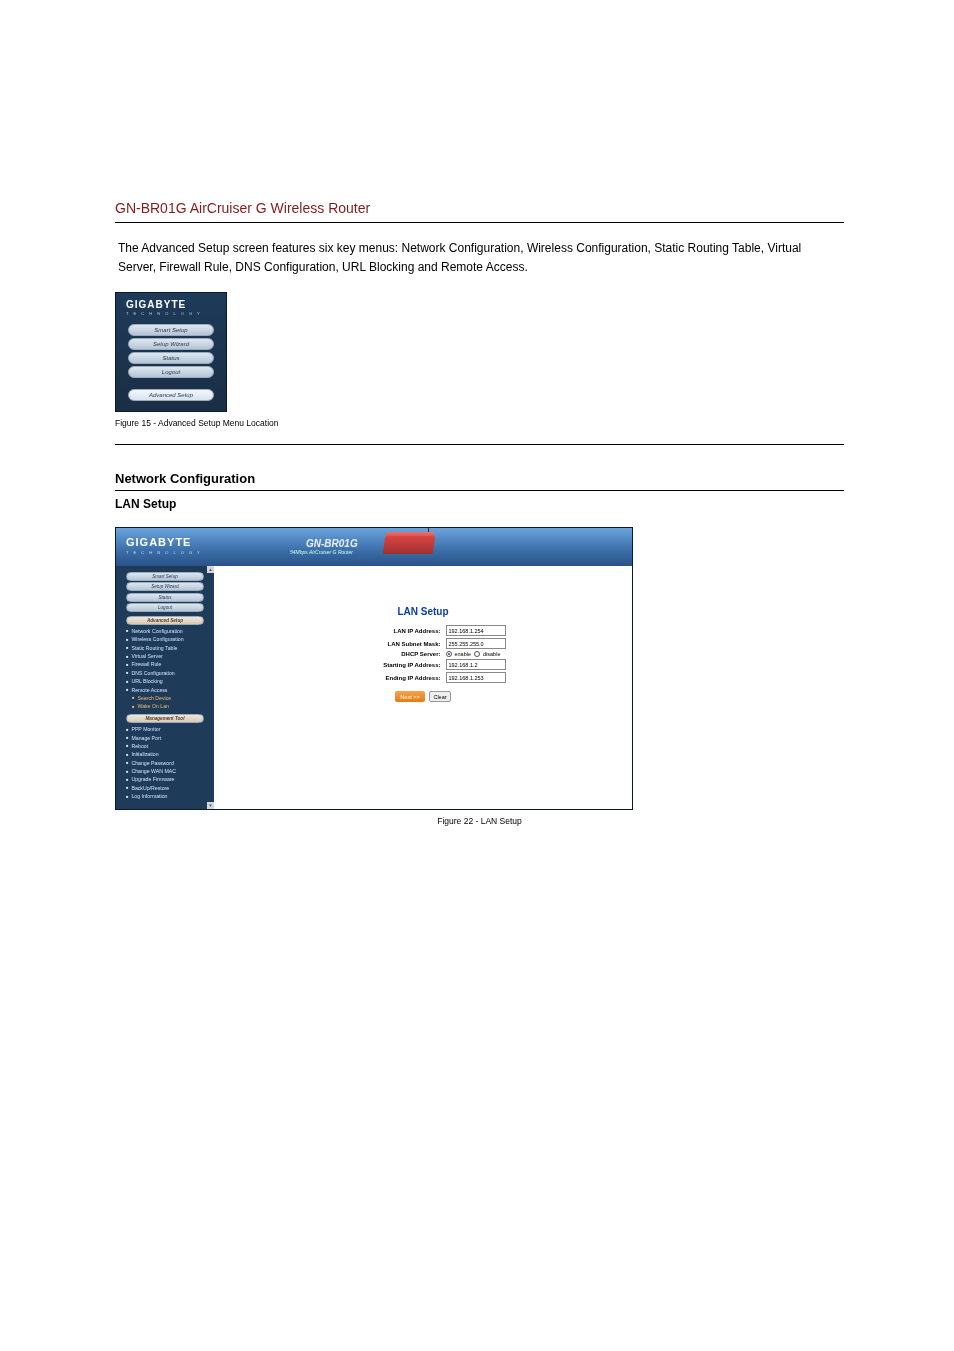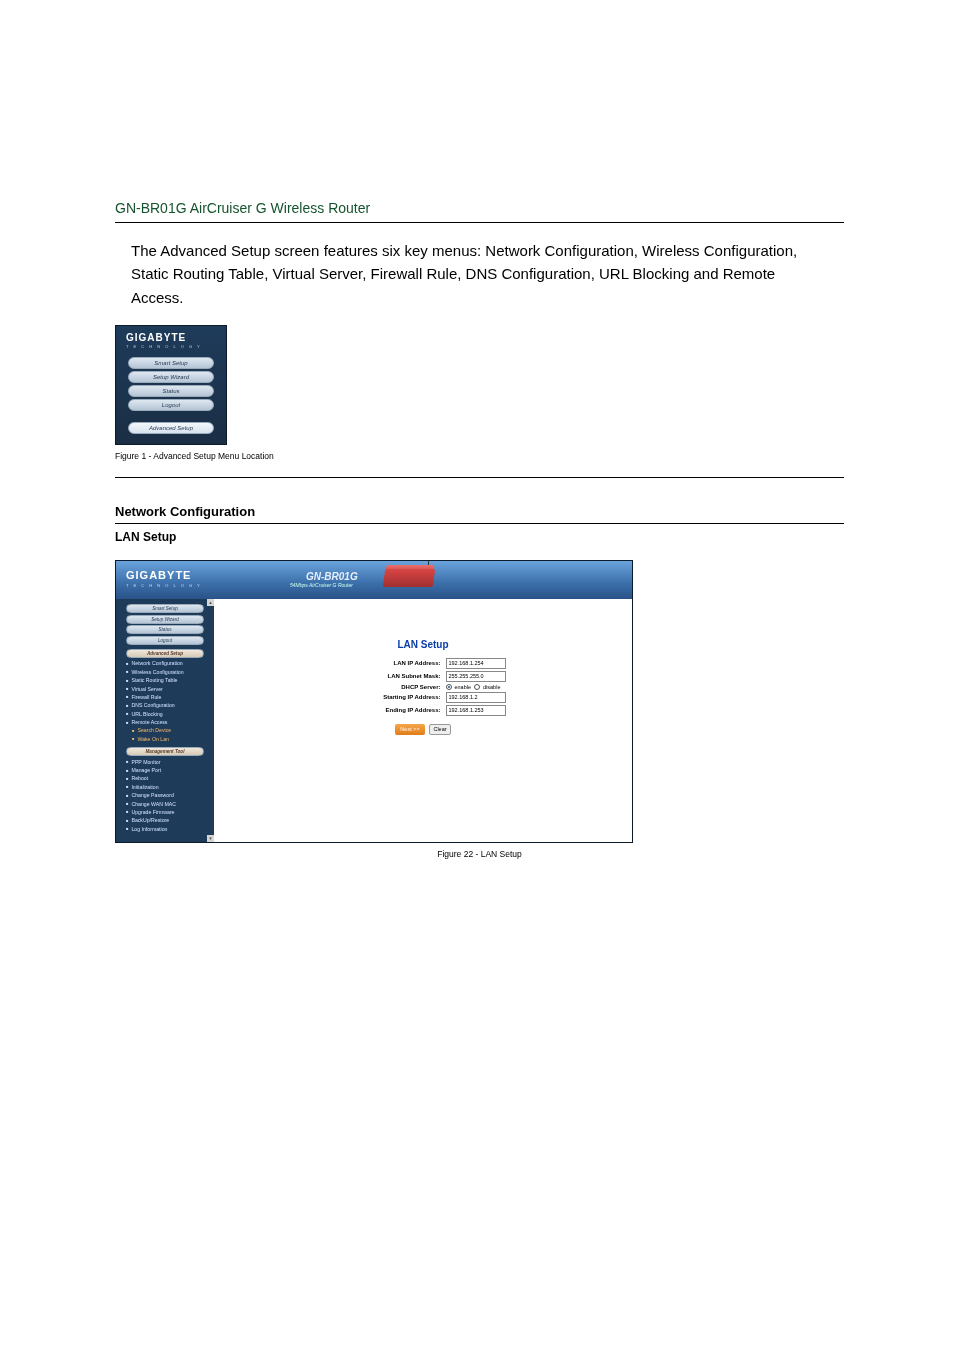--- a/index.html
+++ b/index.html
@@ -1,20 +1,20 @@
 <!DOCTYPE html>
 <html><head>
   <meta charset="utf-8">
   <style>
     * { box-sizing: border-box; margin: 0; padding: 0; }
     body { background: #fff; font-family: Arial, sans-serif; width: 954px; }
     .page { padding: 50px 110px 50px 115px; }
-    .chapter-header { font-size: 14px; color: #14532d; margin: 150px 0 6px; }
+    .chapter-header { font-size: 14px; color: #7f1d1d; margin: 150px 0 6px; }
     hr.sep { border: none; border-top: 1px solid #000; margin: 0; }
-    .body-text { font-size: 15px; line-height: 1.55; margin: 16px 16px; color: #000; }
+    .body-text { font-size: 12px; line-height: 1.55; margin: 16px 3px; color: #000; }
     .bold { font-weight: bold; }
     .section-title { font-size: 13px; font-weight: bold; margin: 26px 0 4px; }
     .subsection-title { font-size: 12px; font-weight: bold; margin: 6px 0 10px; }
 
     
     .shot1 { width: 112px; height: 120px; margin: 12px 0 6px 0; background: linear-gradient(#1e3b5a,#1a2e44); border: 1px solid #0b1a2a; position: relative; overflow: hidden; }
     .shot1 .brand { color: #fff; font-weight: bold; font-size: 10px; letter-spacing: 1px; padding: 6px 0 1px 10px; font-family: Arial,sans-serif; }
     .shot1 .brand-sub { font-size: 4px; letter-spacing: 2px; color: #bcd; padding-left: 10px; margin-bottom: 8px; }
     .nav-pill { margin: 2px 12px; height: 12px; border-radius: 6px; background: linear-gradient(#dde7f0,#b5c5d6); display: flex; align-items: center; justify-content: center; font-size: 6px; font-style: italic; color: #2a3b55; border: 1px solid #9ab; }
     .nav-pill.active { background: linear-gradient(#f3f7fb,#d8e3ef); }
@@ -73,21 +73,21 @@
   <div class="shot1">
     <div class="brand">GIGABYTE</div>
     <div class="brand-sub">T E C H N O L O G Y</div>
     <div class="nav-pill">Smart Setup</div>
     <div class="nav-pill">Setup Wizard</div>
     <div class="nav-pill">Status</div>
     <div class="nav-pill">Logout</div>
     <div class="nav-divider"></div>
     <div class="nav-pill active">Advanced Setup</div>
   </div>
-  <div class="caption" style="text-align:left;margin-left:0;">Figure 1 - Advanced Setup Menu Location</div>
+  <div class="caption" style="text-align:left;margin-left:0;">Figure 15 - Advanced Setup Menu Location</div>
 
   <hr class="sep">
   <div class="section-title">Network Configuration</div>
 
   <hr class="sep">
   <div class="subsection-title">LAN Setup</div>
 
   <div class="shot2">
     <div class="shot2-header">
       <div class="brand">GIGABYTE</div>

